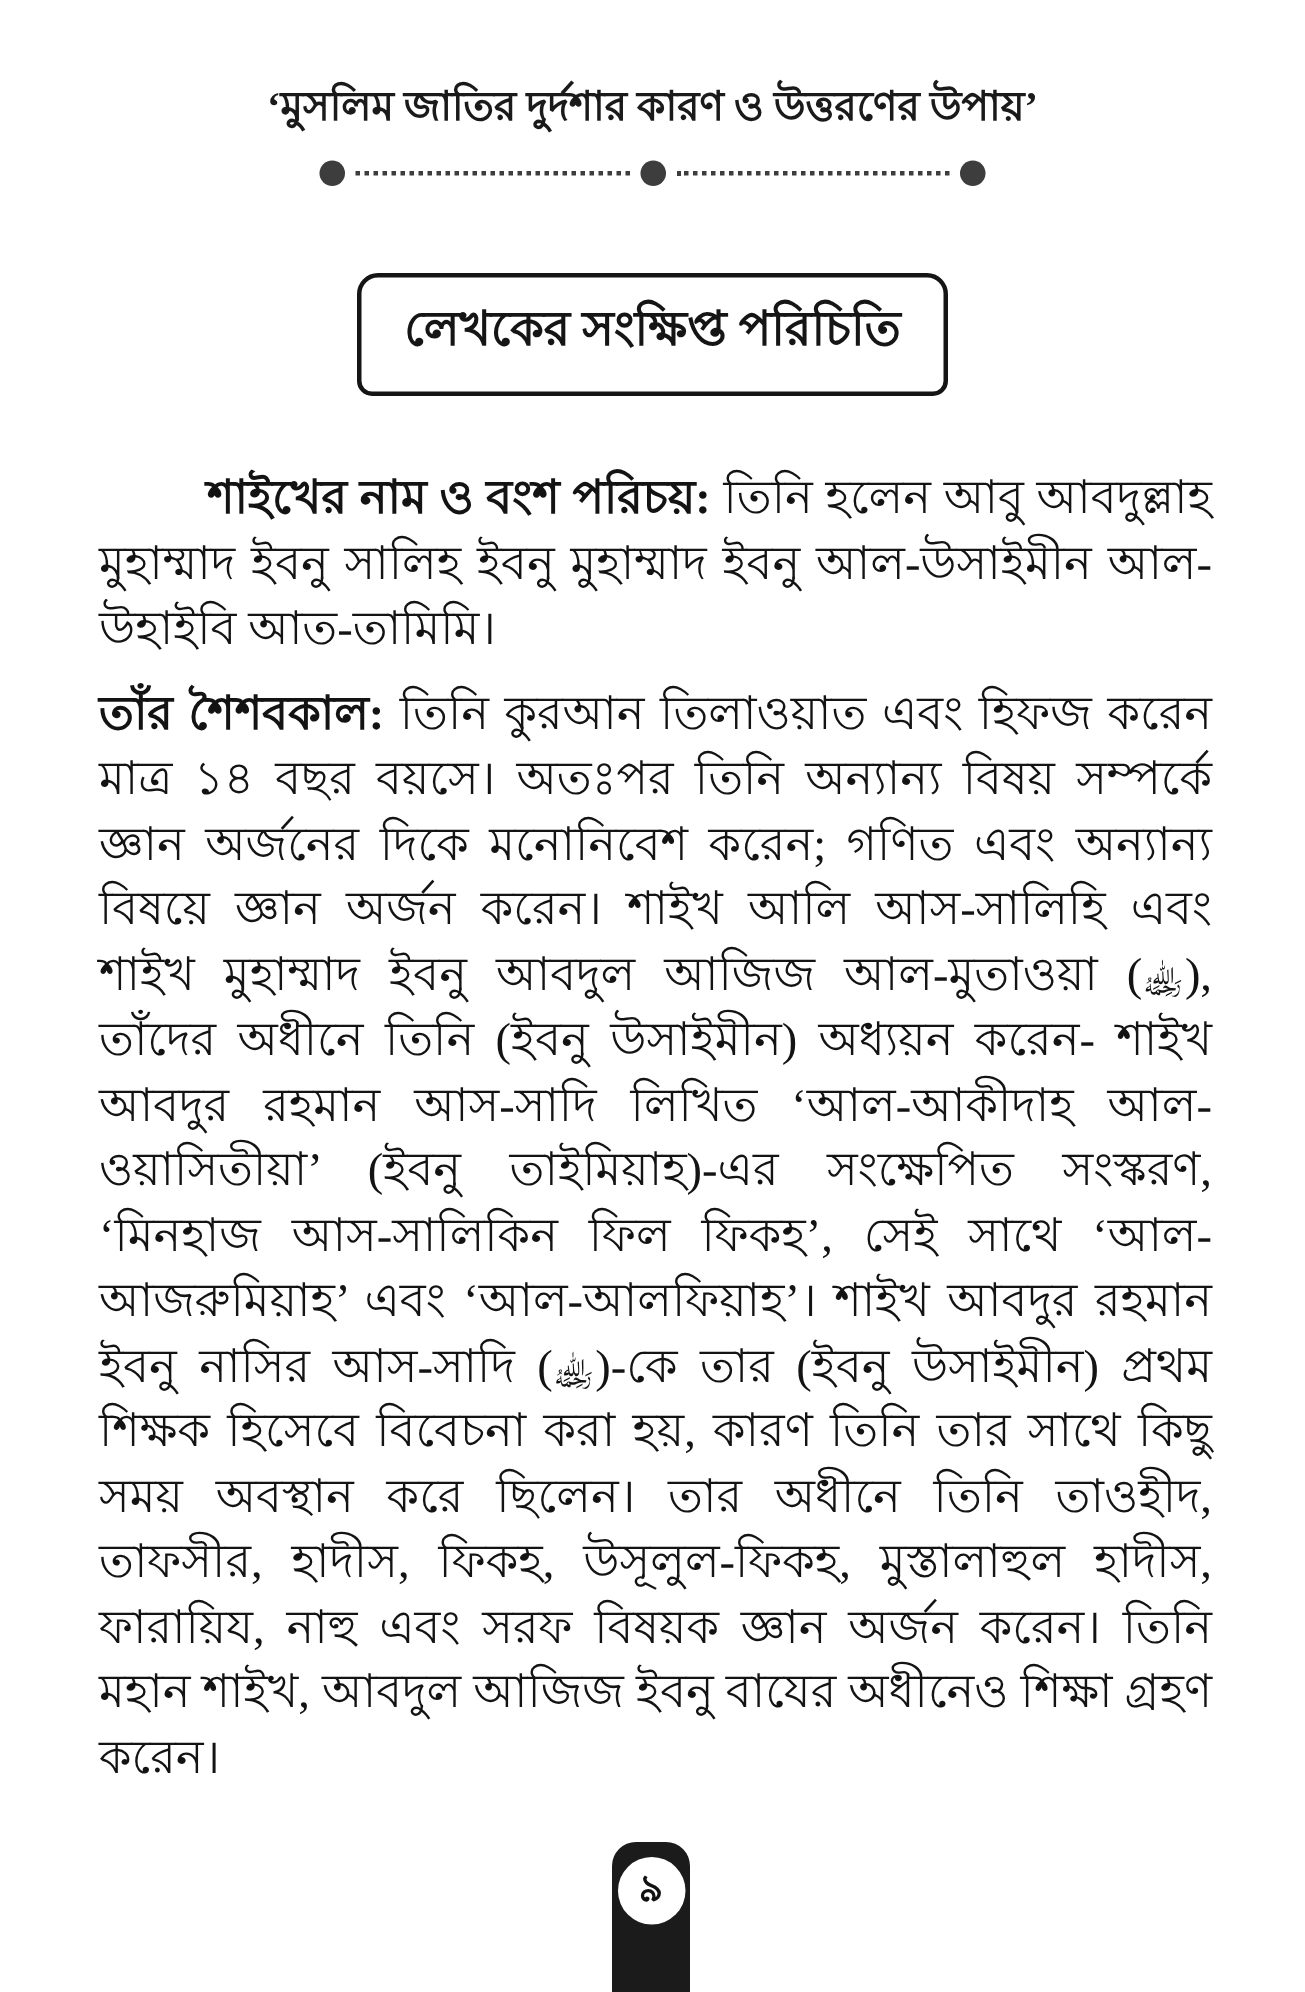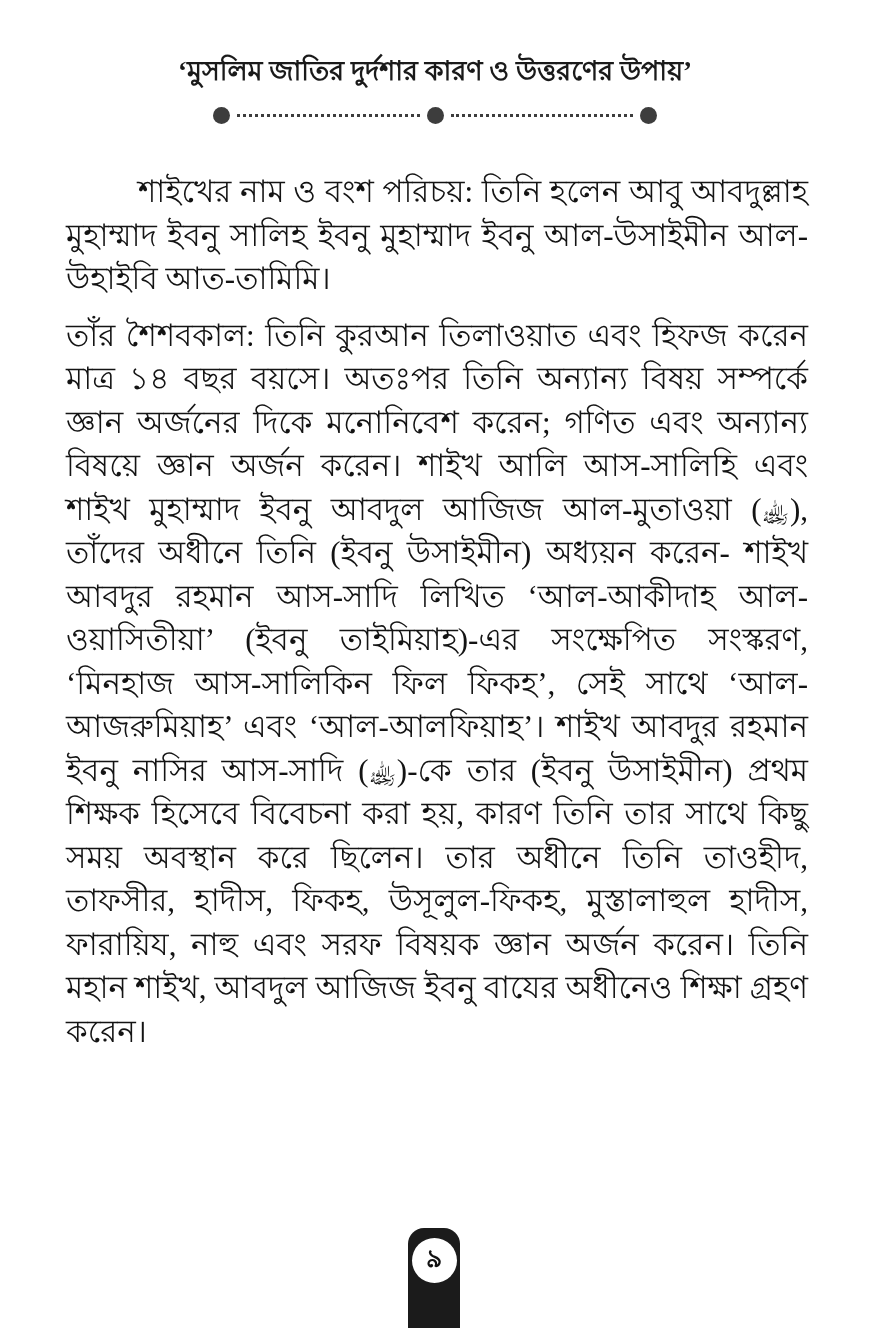--- a/index.html
+++ b/index.html
@@ -55,21 +55,21 @@
   }
   .content {
     margin: 46px 62px 0 66px;
     font-size: 31px;
     line-height: 43.5px;
     text-align: justify;
     color: #131313;
   }
   .para { margin: 0 0 13px 0; }
   .para.indent { text-indent: 72px; }
-  .lead { font-weight: 400; margin-top: 37px; }
+  .lead { font-weight: 700; margin-top: 37px; }
   .page-tab {
     position: absolute;
     left: 408px;
     top: 1228px;
     width: 52px;
     height: 100px;
     background: #1b1b1b;
     border-radius: 16px 16px 0 0;
   }
   .page-circle {
@@ -93,20 +93,25 @@
   <div class="running-header">‘মুসলিম জাতির দুর্দশার কারণ ও উত্তরণের উপায়’</div>
 
   <div class="divider">
     <span class="dot"></span>
     <span class="dots"></span>
     <span class="dot"></span>
     <span class="dots"></span>
     <span class="dot"></span>
   </div>
 
+  <div class="title-wrap">
+    <div class="title-box">
+      <span>লেখকের সংক্ষিপ্ত পরিচিতি</span>
+    </div>
+  </div>
 
   <div class="content">
 
     <p class="para indent"><span class="lead">শাইখের নাম ও বংশ পরিচয়:</span><span> তিনি হলেন আবু আবদুল্লাহ মুহাম্মাদ ইবনু সালিহ ইবনু মুহাম্মাদ ইবনু আল-উসাইমীন আল-উহাইবি আত-তামিমি।</span></p>
 
 
     <p class="para"><span class="lead">তাঁর শৈশবকাল:</span><span> তিনি কুরআন তিলাওয়াত এবং হিফজ করেন মাত্র ১৪ বছর বয়সে। অতঃপর তিনি অন্যান্য বিষয় সম্পর্কে জ্ঞান অর্জনের দিকে মনোনিবেশ করেন; গণিত এবং অন্যান্য বিষয়ে জ্ঞান অর্জন করেন। শাইখ আলি আস-সালিহি এবং শাইখ মুহাম্মাদ ইবনু আবদুল আজিজ আল-মুতাওয়া (﵀), তাঁদের অধীনে তিনি (ইবনু উসাইমীন) অধ্যয়ন করেন- শাইখ আবদুর রহমান আস-সাদি লিখিত ‘আল-আকীদাহ আল-ওয়াসিতীয়া’ (ইবনু তাইমিয়াহ)-এর সংক্ষেপিত সংস্করণ, ‘মিনহাজ আস-সালিকিন ফিল ফিকহ’, সেই সাথে ‘আল-আজরুমিয়াহ’ এবং ‘আল-আলফিয়াহ’। শাইখ আবদুর রহমান ইবনু নাসির আস-সাদি (﵀)-কে তার (ইবনু উসাইমীন) প্রথম শিক্ষক হিসেবে বিবেচনা করা হয়, কারণ তিনি তার সাথে কিছু সময় অবস্থান করে ছিলেন। তার অধীনে তিনি তাওহীদ, তাফসীর, হাদীস, ফিকহ, উসূলুল-ফিকহ, মুস্তালাহুল হাদীস, ফারায়িয, নাহু এবং সরফ বিষয়ক জ্ঞান অর্জন করেন। তিনি মহান শাইখ, আবদুল আজিজ ইবনু বাযের অধীনেও শিক্ষা গ্রহণ করেন।</span></p>
 
   </div>
 

